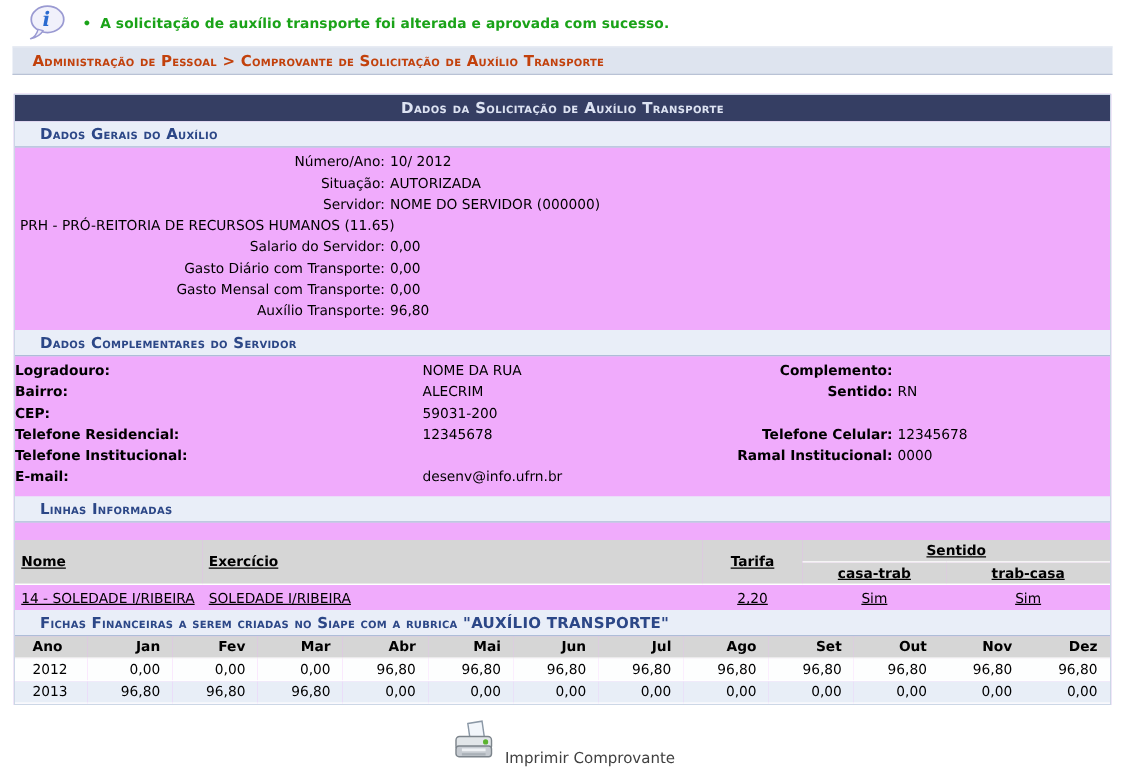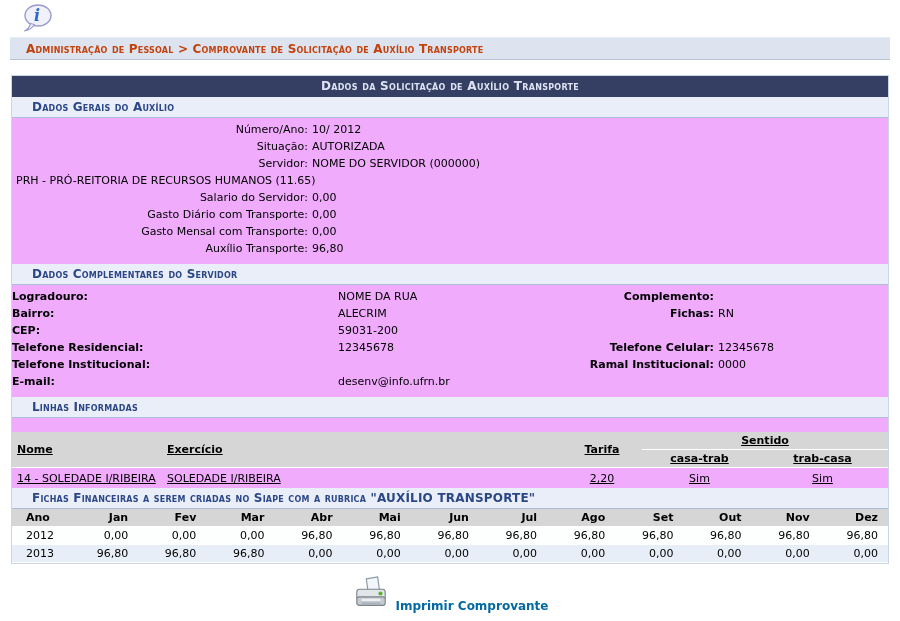--- a/index.html
+++ b/index.html
@@ -79,41 +79,42 @@
   table.fichas td { text-align: right; padding: 2px 10px 2px 0; border-bottom: 1px solid #ffffff; }
   table.fichas tr.row-even td { background: #fdfefe; }
   table.fichas tr.row-odd td  { background: #e8eef7; }
 
   
   .footer-print {
     display: flex; justify-content: center; align-items: center;
     margin-top: 13px; height: 36px;
   }
   .footer-print .print-label {
-    font-size: 12px; font-weight: bold; color: #0369a1;
+    font-size: 12px; font-weight: normal; color: #404040;
     margin-left: 6px; margin-top: 22px; cursor: pointer;
   }
   .printer { cursor: pointer; }
   .footer-link {
     text-align: center; margin-top: 9px;
     font-size: 12px; font-weight: bold; color: #2c4787;
   }
   .footer-link span { cursor: pointer; }
 </style>
 </head>
 <body>
 
 <div class="message-row">
   <span class="bubble">
     <svg width="31" height="29" viewBox="0 0 31 29">
       <ellipse cx="16" cy="12.5" rx="13" ry="10.5" fill="#f1f1fb" stroke="#9a9ad2" stroke-width="1.4"></ellipse>
       <path d="M8.5,20.5 Q7,26 2.5,28 Q9.5,26.5 12.5,21.5 Z" fill="#f1f1fb" stroke="#9a9ad2" stroke-width="1.2" stroke-linejoin="round"></path>
       <text x="15" y="18" font-family="DejaVu Serif, serif" font-style="italic" font-weight="bold" font-size="16" fill="#2b6bd0" text-anchor="middle">i</text>
     </svg>
   </span>
+  <span class="message-text"><span class="bullet">•</span><span>A solicitação de auxílio transporte foi alterada e aprovada com sucesso.</span></span>
 </div>
 
 <div class="breadcrumb-bar">Administração de Pessoal &gt; Comprovante de Solicitação de Auxílio Transporte</div>
 
 <div class="panel">
 
   <div class="panel-title">Dados da Solicitação de Auxílio Transporte</div>
 
   <div class="section-header">Dados Gerais do Auxílio</div>
   <div class="section-body">
@@ -154,21 +155,21 @@
   <div class="section-body">
     <div class="kv4-row">
       <span class="kv4-l1">Logradouro:</span>
       <span class="kv4-v1">NOME DA RUA</span>
       <span class="kv4-l2">Complemento:</span>
       <span class="kv4-v2"></span>
     </div>
     <div class="kv4-row">
       <span class="kv4-l1">Bairro:</span>
       <span class="kv4-v1">ALECRIM</span>
-      <span class="kv4-l2">Fichas:</span>
+      <span class="kv4-l2">Sentido:</span>
       <span class="kv4-v2">RN</span>
     </div>
     <div class="kv4-row">
       <span class="kv4-l1">CEP:</span>
       <span class="kv4-v1">59031-200</span>
       <span class="kv4-l2"></span>
       <span class="kv4-v2"></span>
     </div>
     <div class="kv4-row">
       <span class="kv4-l1">Telefone Residencial:</span>

